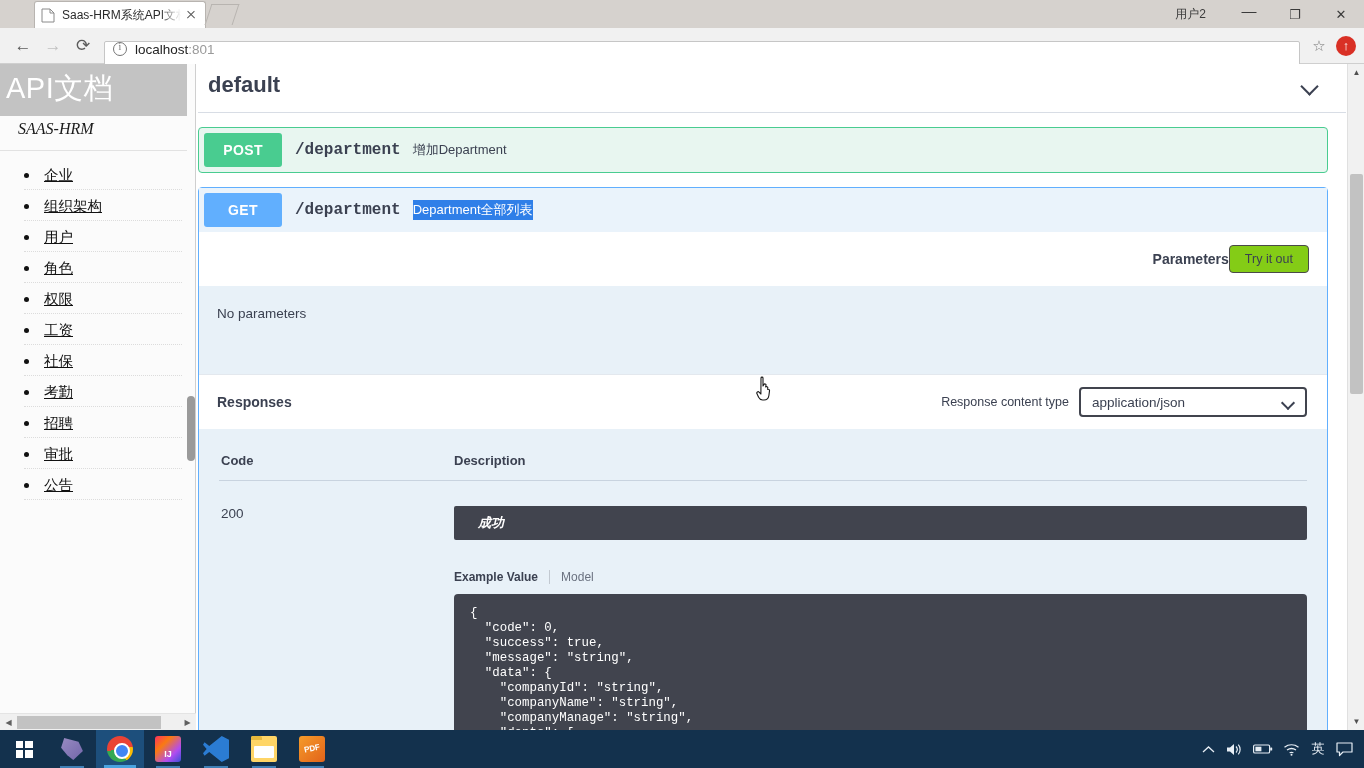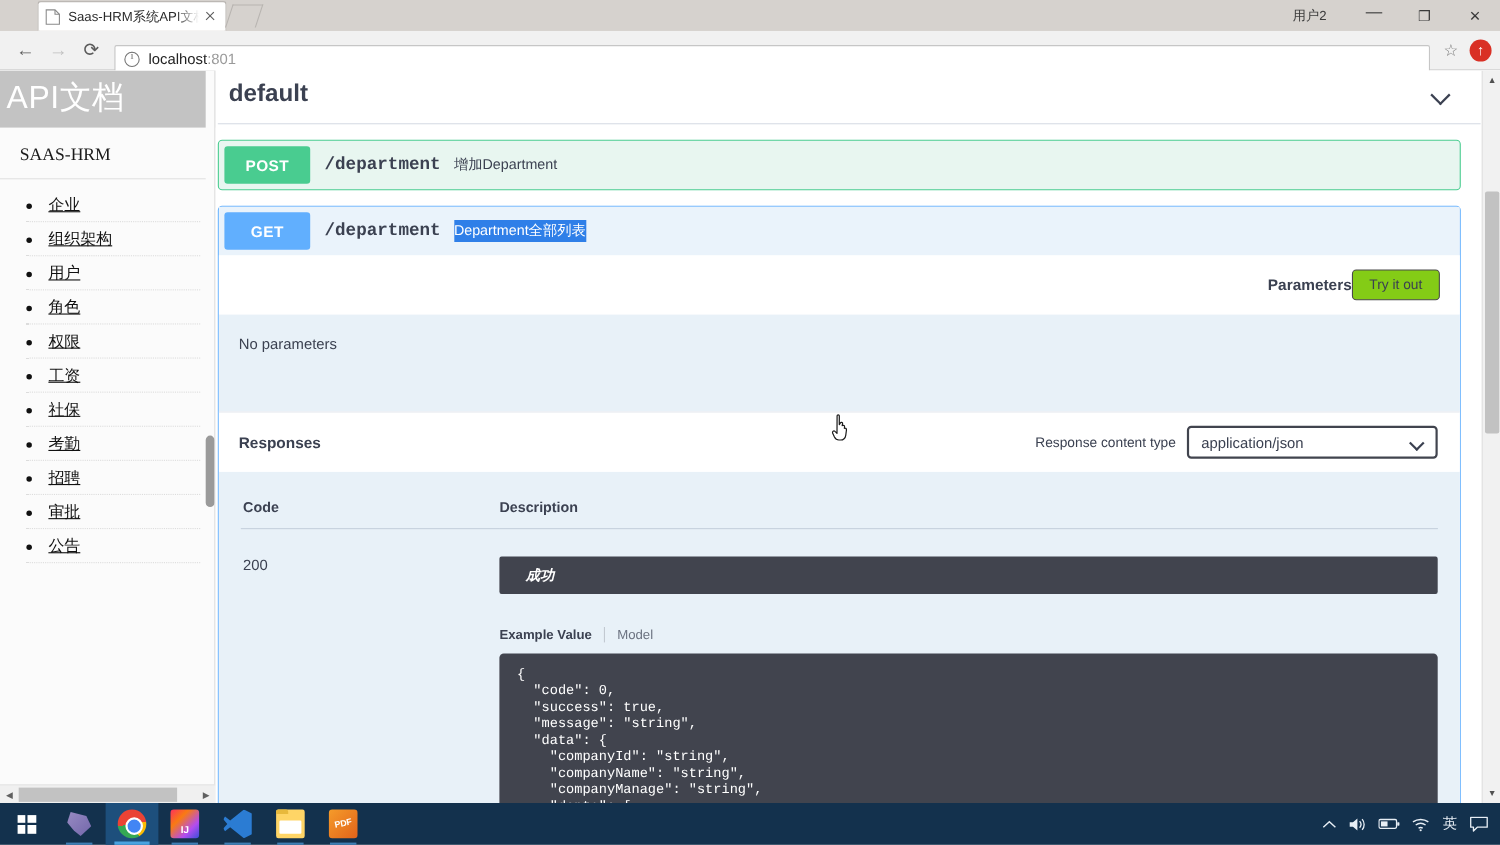--- a/index.html
+++ b/index.html
@@ -68,21 +68,21 @@
     padding: 0 8px; border-bottom: 1px solid #cfcfcf;
   }
   .navbtn {
     width: 30px; height: 30px; display: flex; align-items: center; justify-content: center;
     color: #5b5b5b; font-size: 17px; line-height: 1;
   }
   .navbtn.disabled { color: #c0c0c0; }
   .omnibox {
     flex: 1; height: 26px; margin: 16px 8px 0 6px;
     background: #ffffff; border: 1px solid #c6c6c6; border-radius: 2px;
-    display: flex; align-items: center; padding: 0 8px;
+    display: flex; align-items: flex-start; padding: 0 8px;
   }
   .info-icon {
     width: 14px; height: 14px; border: 1.3px solid #757575; border-radius: 50%;
     margin-right: 8px; flex: 0 0 14px; position: relative;
   }
   .info-icon::after {
     content: "i"; position: absolute; left: 0; right: 0; top: -2px;
     text-align: center; font-size: 10px; color: #757575;
     font-family: "Liberation Serif", serif;
   }
@@ -114,21 +114,21 @@
   }
   .sidebar-head {
     height: 54px; background: #c3c3c3; display: flex; align-items: center;
     padding-left: 6px; margin-top: -2px;
   }
   .sidebar-head-title {
     font-size: 29px; color: #ffffff; font-family: "Liberation Sans", sans-serif;
     letter-spacing: .5px;
   }
   .sidebar-sub {
-    padding: 16px 0 12px 18px; font-size: 16px; 
+    padding: 4px 0 12px 18px; font-size: 16px; font-style: italic;
     color: #1a1a1a; font-family: "Liberation Serif", serif;
     border-bottom: 1px solid #e2e2e2;
   }
   .nav-list { list-style: none; padding: 8px 0 0 0; }
   .nav-list li {
     position: relative; padding: 0 0 0 44px; height: 31px; line-height: 31px;
   }
   .nav-list li::before {
     content: ""; position: absolute; left: 24px; top: 14px;
     width: 5px; height: 5px; border-radius: 50%; background: #111;

